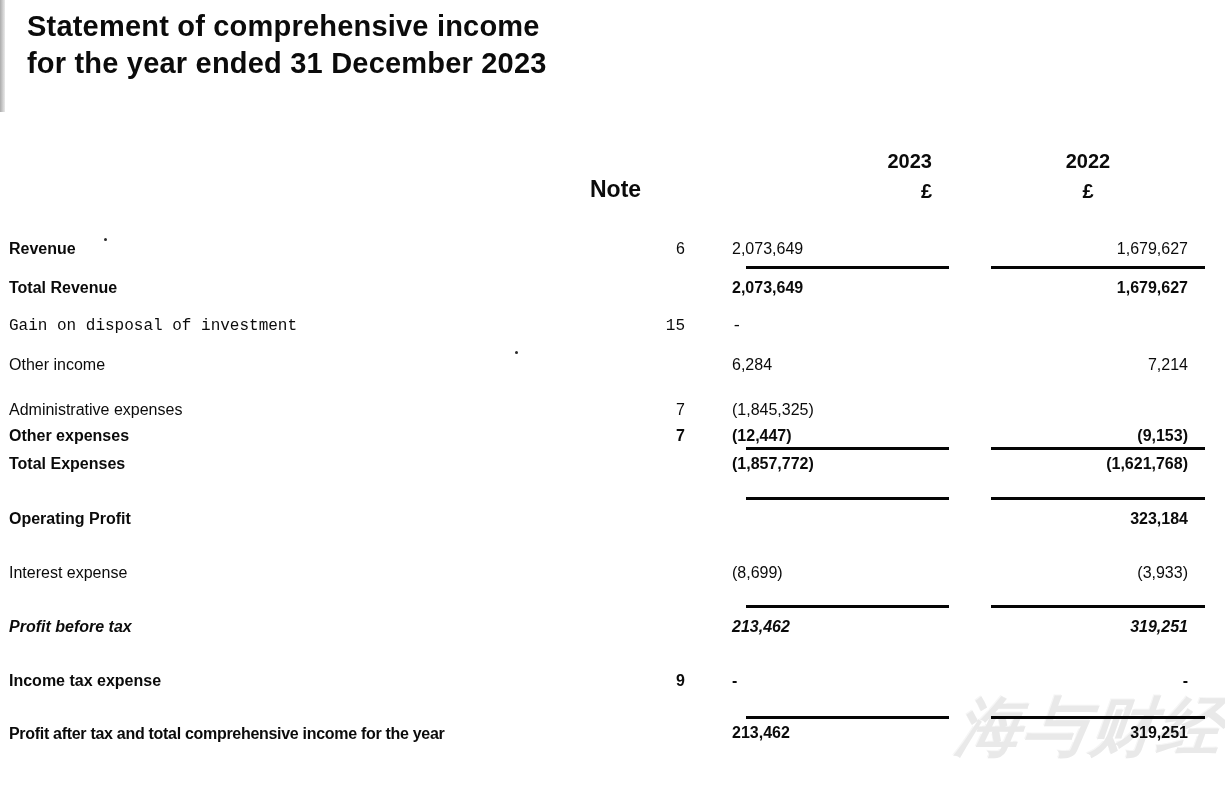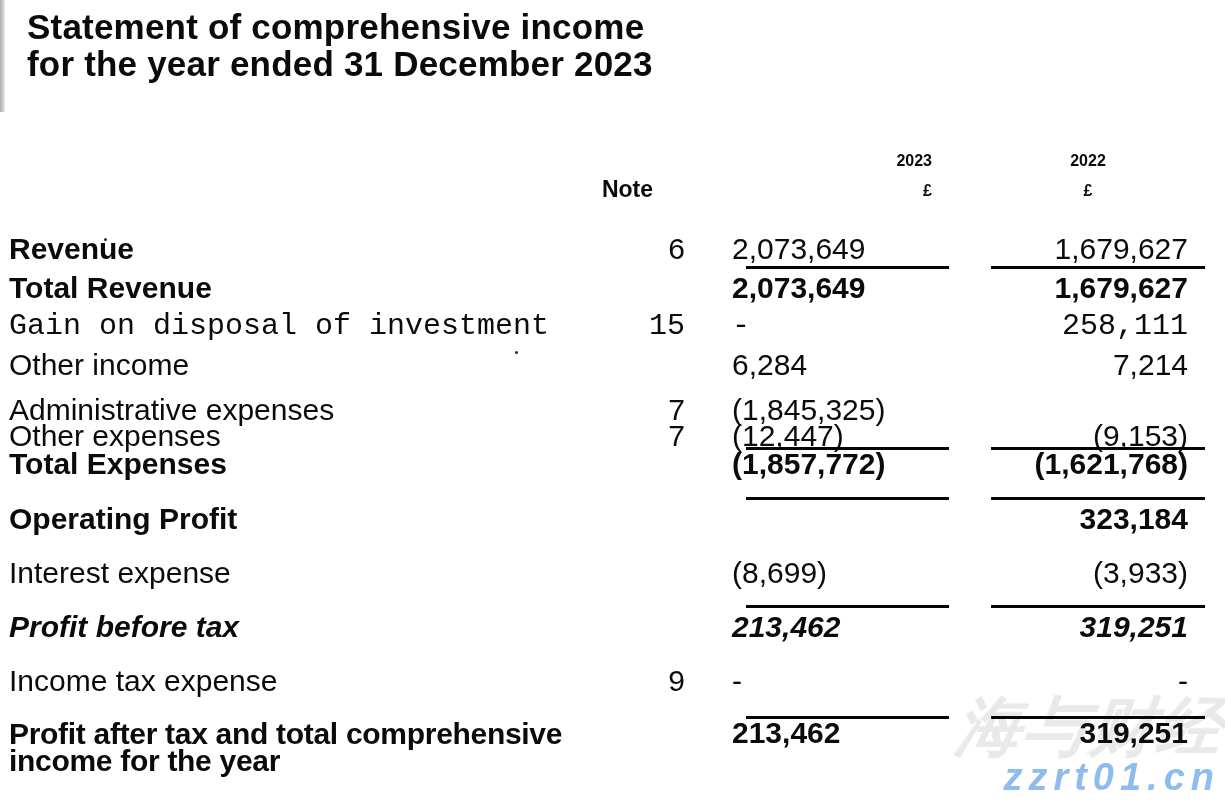--- a/index.html
+++ b/index.html
@@ -26,55 +26,55 @@
   }
   .dot-artifact {
     position: absolute;
     width: 3px; height: 3px;
     background: #2a2a2a;
     border-radius: 50%;
   }
   .title {
     position: absolute;
     left: 27px; top: 8px;
-    font-size: 35px;
+    font-size: 29px;
     font-weight: bold;
     line-height: 37px;
     letter-spacing: 0.2px;
     z-index: 2;
   }
   .hdr-note {
     position: absolute;
-    left: 563px; top: 176px;
+    left: 590px; top: 176px;
     width: 90px;
-    text-align: right;
+    text-align: left;
     font-size: 23px;
     font-weight: bold;
     z-index: 2;
   }
   .hdr-col {
     position: absolute;
     top: 146px;
     width: 200px;
     text-align: right;
-    font-size: 16px;
+    font-size: 20px;
     font-weight: bold;
     line-height: 30px;
     z-index: 2;
   }
   .hdr-2023 { left: 732px; }
   .hdr-2022 { left: 988px; text-align: center; }
   .hdr-col .cur { display: block; }
 
   .row {
     position: absolute;
     left: 0;
     width: 1198px;
     height: 26px;
-    font-size: 30px;
+    font-size: 16px;
     line-height: 25px;
     z-index: 2;
   }
   .c-label { position: absolute; left: 9px; white-space: nowrap; }
   .c-note  { position: absolute; left: 595px; width: 90px;  text-align: right; }
   .c-v23   { position: absolute; left: 732px; width: 200px; text-align: left; }
   .c-v22   { position: absolute; left: 988px; width: 200px; text-align: right; }
   .bold { font-weight: bold; }
 
   .row-wrap .c-label {
@@ -122,21 +122,20 @@
 </head>
 <body>
 
 <div class="page">
 
   <div class="scan-edge"></div>
   <div class="dot-artifact" style="left:104px; top:238px;"></div>
   <div class="dot-artifact" style="left:515px; top:351px;"></div>
 
   <div class="wm-cn">海与财经</div>
-  <div class="wm-site">zzrt01.cn</div>
 
   <div class="title">
     <span>Statement of comprehensive income</span><br>
     <span>for the year ended 31 December 2023</span>
   </div>
 
   <div class="hdr-note">Note</div>
   <div class="hdr-col hdr-2023">
     <span>2023</span>
     <span class="cur">£</span>
@@ -160,37 +159,36 @@
     <span class="c-label bold">Total Revenue</span>
     <span class="c-note"></span>
     <span class="c-v23 bold">2,073,649</span>
     <span class="c-v22 bold">1,679,627</span>
   </div>
 
   <div class="row" style="top:314px;font-family:Liberation Mono, monospace;">
     <span class="c-label">Gain on disposal of investment</span>
     <span class="c-note">15</span>
     <span class="c-v23">-</span>
-    <span class="c-v22">258,111</span>
   </div>
 
   <div class="row" style="top:352px;padding-left:14px;">
     <span class="c-label">Other income</span>
     <span class="c-note"></span>
     <span class="c-v23">6,284</span>
     <span class="c-v22">7,214</span>
   </div>
 
   <div class="row" style="top:397px;">
     <span class="c-label">Administrative expenses</span>
     <span class="c-note">7</span>
     <span class="c-v23">(1,845,325)</span>
   </div>
 
-  <div class="row" style="top:423px;">
+  <div class="row" style="top:423px;font-weight:bold;">
     <span class="c-label">Other expenses</span>
     <span class="c-note">7</span>
     <span class="c-v23">(12,447)</span>
     <span class="c-v22">(9,153)</span>
   </div>
 
   <div class="rule rule-23" style="top:447px;"></div>
   <div class="rule rule-22" style="top:447px;"></div>
 
   <div class="row" style="top:451px;">
@@ -219,21 +217,21 @@
   <div class="rule rule-23" style="top:605px;"></div>
   <div class="rule rule-22" style="top:605px;"></div>
 
   <div class="row" style="top:614px;font-style:italic;">
     <span class="c-label bold">Profit before tax</span>
     <span class="c-note"></span>
     <span class="c-v23 bold">213,462</span>
     <span class="c-v22 bold">319,251</span>
   </div>
 
-  <div class="row" style="top:668px;">
+  <div class="row" style="top:668px;font-weight:bold;">
     <span class="c-label">Income tax expense</span>
     <span class="c-note">9</span>
     <span class="c-v23">-</span>
     <span class="c-v22">-</span>
   </div>
 
   <div class="rule rule-23" style="top:716px;"></div>
   <div class="rule rule-22" style="top:716px;"></div>
 
   <div class="row row-wrap" style="top:720px; height:56px;">

